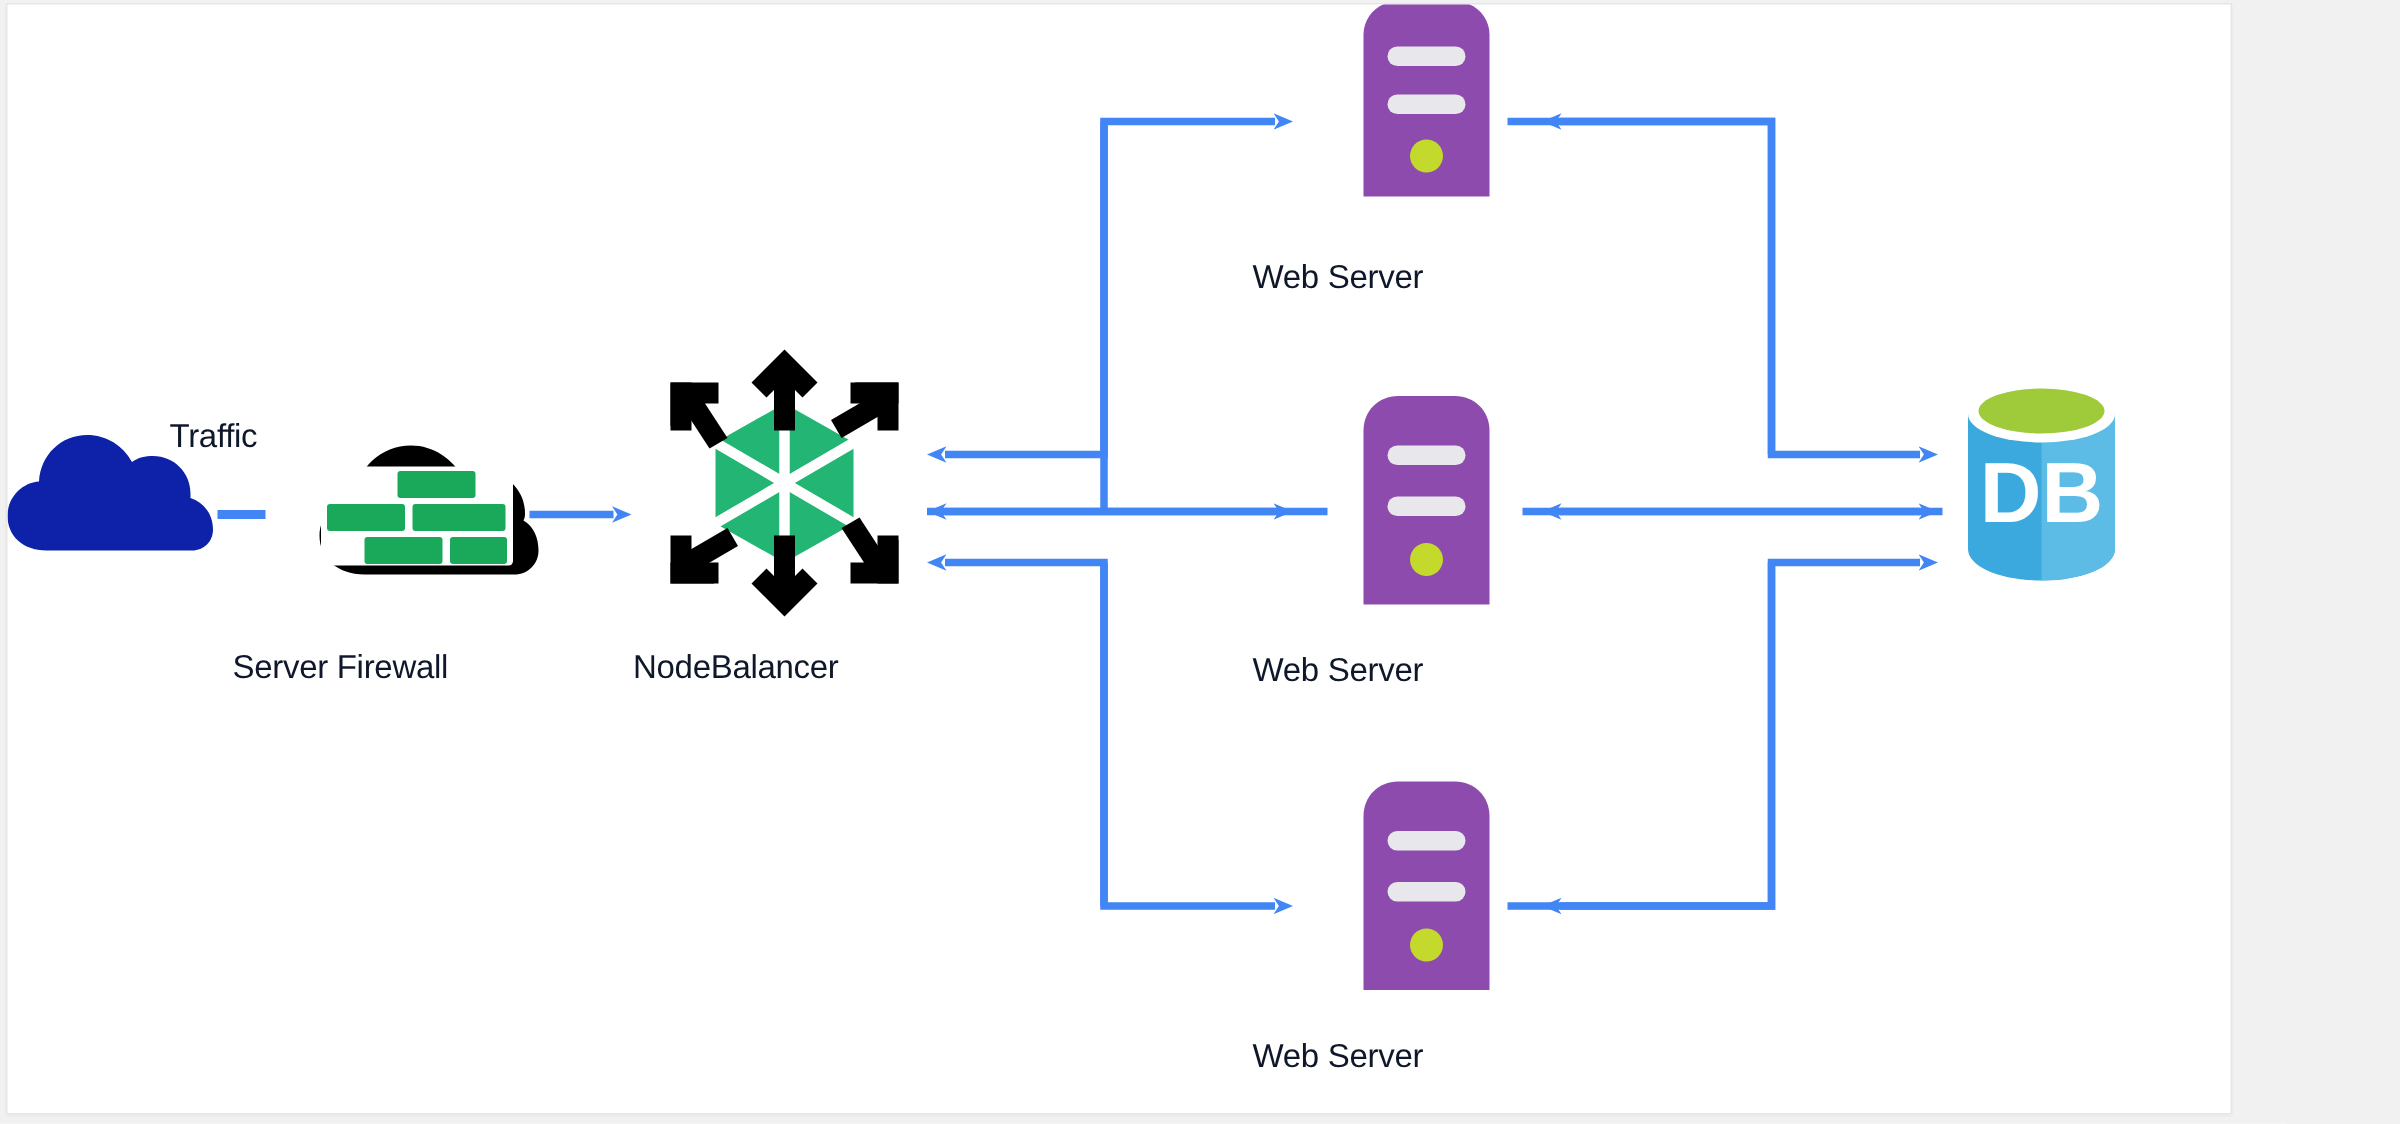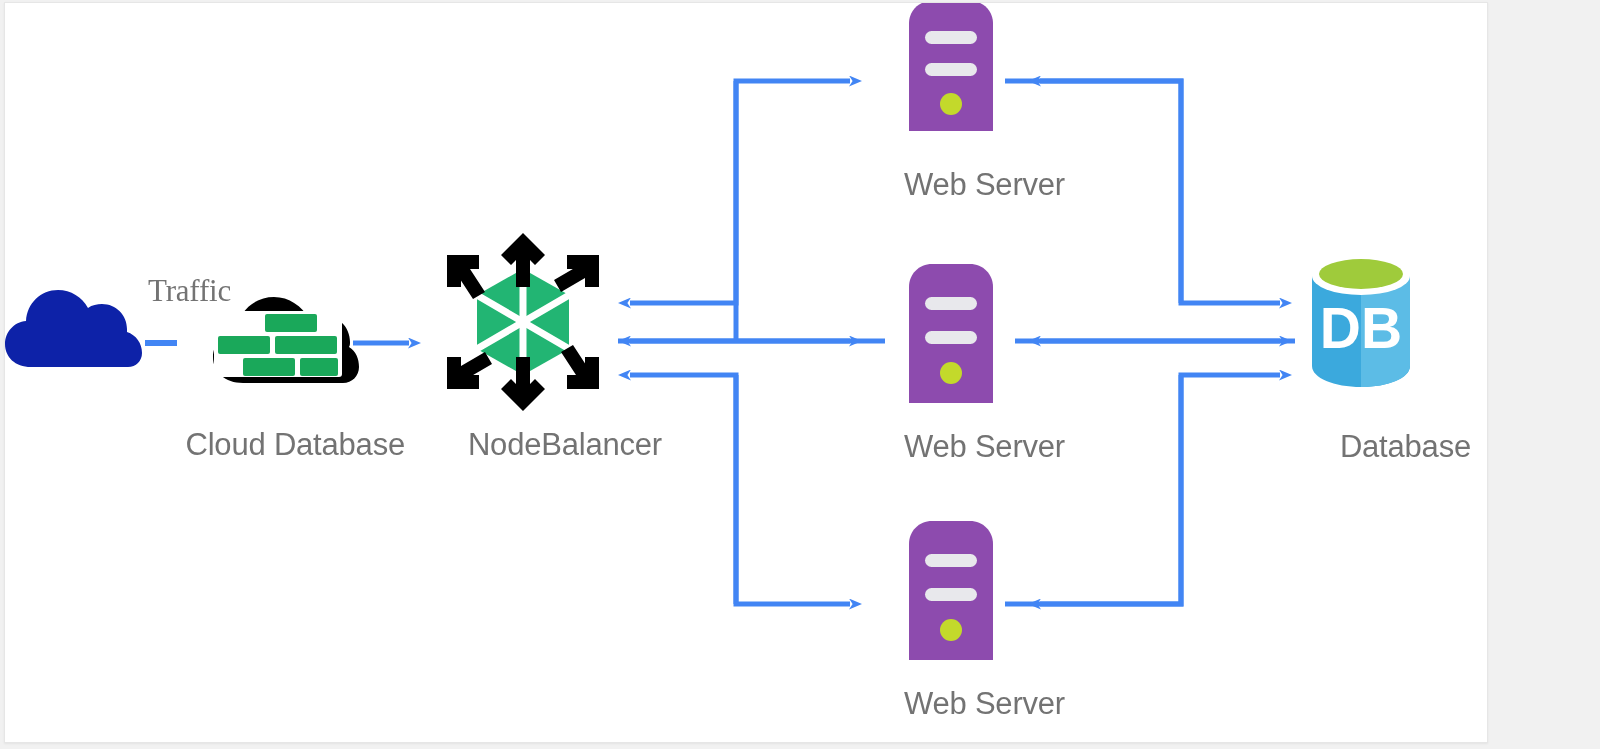--- a/index.html
+++ b/index.html
@@ -25,24 +25,24 @@
     border: 1px solid #e6e6e6;
     box-sizing: border-box;
     box-shadow: 0 1px 2px rgba(0,0,0,0.06);
     overflow: hidden;
   }
   .node {
     position: absolute;
   }
   .label {
     position: absolute;
-    text-align: right;
-    color: #737373;
+    text-align: left;
+    color: #0f172a;
     font-family: "Liberation Sans", sans-serif;
-    font-size: 31px;
+    font-size: 22px;
     line-height: 36px;
     white-space: nowrap;
     letter-spacing: -0.2px;
   }
   svg { display: block; overflow: visible; }
   #wires {
     position: absolute;
     left: 0; top: 0;
     width: 1484px; height: 741px;
     pointer-events: none;
@@ -92,42 +92,42 @@
 
     <div class="node" style="left:-2px; top:280px;">
       <svg width="140" height="90" viewBox="0 0 140 90">
         <path d="M28,84 C12,84 2,74 2,61 C2,49 11,39 23,38
                  C24,20 38,7 55,7 C68,7 79,14 85,25
                  C89,22 94,21 99,21 C113,21 124,32 124,46
                  C124,47 124,48 124,49
                  C133,52 139,60 139,70 C139,78 133,84 125,84 Z" fill="#0d22a8"></path>
       </svg>
     </div>
-    <div class="label" style="left:96px; top:270px; width:130px;font-family:Liberation Serif, serif;">Traffic</div>
+    <div class="label" style="left:108px; top:270px; width:130px;">Traffic</div>
 
     <div class="node" style="left:196px; top:286px;">
       <svg width="160" height="100" viewBox="0 0 160 100">
         <path d="M42,94 C24,94 12,83 12,68 C12,55 22,44 35,43
                  C37,23 53,8 73,8 C88,8 101,17 108,30
                  C112,27 117,26 122,26 C137,26 149,38 149,53
                  C149,55 149,56 148,58
                  C155,62 158,70 158,78 C158,87 151,94 142,94 Z" fill="#000000"></path>
 
         <rect x="13" y="22" width="128" height="66" rx="3" fill="#ffffff"></rect>
 
         <rect x="64" y="25" width="52" height="18" rx="2" fill="#1aa85a"></rect>
 
         <rect x="17" y="47" width="52" height="18" rx="2" fill="#1aa85a"></rect>
         <rect x="74" y="47" width="62" height="18" rx="2" fill="#1aa85a"></rect>
 
         <rect x="42" y="69" width="52" height="18" rx="2" fill="#1aa85a"></rect>
         <rect x="99" y="69" width="38" height="18" rx="2" fill="#1aa85a"></rect>
       </svg>
     </div>
-    <div class="label" style="left:150px; top:424px; width:250px;">Cloud Database</div>
+    <div class="label" style="left:150px; top:424px; width:250px;">Server Firewall</div>
 
     <div class="node" style="left:428px; top:228px;">
       <svg width="180" height="182" viewBox="0 0 180 182">
 
         <g>
           <polygon points="90,91 90,38 136,64" fill="#22b573"></polygon>
           <polygon points="90,91 136,64 136,118" fill="#22b573"></polygon>
           <polygon points="90,91 136,118 90,144" fill="#22b573"></polygon>
           <polygon points="90,91 90,144 44,118" fill="#22b573"></polygon>
           <polygon points="90,91 44,118 44,64" fill="#22b573"></polygon>
@@ -201,16 +201,15 @@
         <path d="M6,22 L6,112 C6,124 28,133 55,133 C82,133 104,124 104,112 L104,22 Z" fill="#3ba9dd"></path>
 
         <path d="M55,22 L104,22 L104,112 C104,124 82,133 55,133 Z" fill="#5cbce6"></path>
 
         <ellipse cx="55" cy="22" rx="49" ry="19" fill="#ffffff"></ellipse>
 
         <ellipse cx="55" cy="20" rx="42" ry="15" fill="#9fcb3b"></ellipse>
         <text x="55" y="94" text-anchor="middle" font-family="Liberation Sans, sans-serif" font-size="57" font-weight="bold" fill="#ffffff">DB</text>
       </svg>
     </div>
-    <div class="label" style="left:1246px; top:426px; width:220px;">Database</div>
 
   </div>
 </div>
 
 </body></html>

